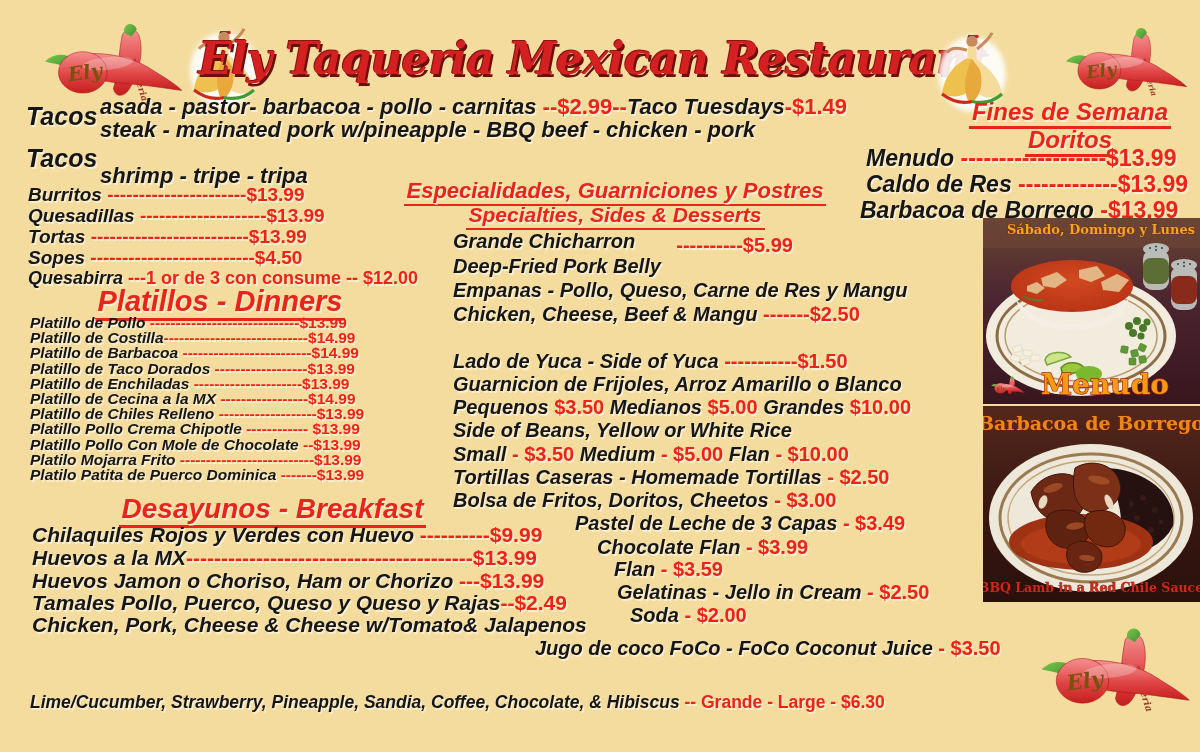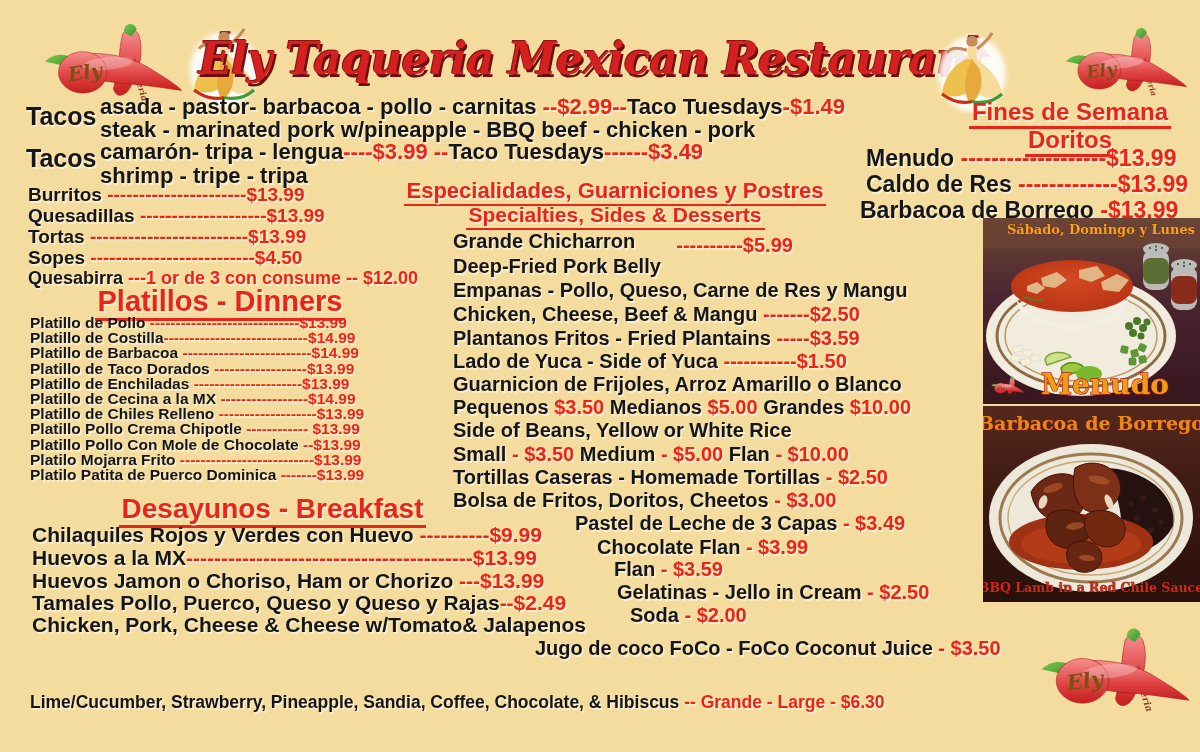--- a/index.html
+++ b/index.html
@@ -4,25 +4,25 @@
 <style>
   html,body{margin:0;padding:0;}
   .poster{
     position:relative; width:1200px; height:752px; overflow:hidden;
     background:#F3DC9E;
     font-family:"Liberation Sans","DejaVu Sans",sans-serif;
     font-weight:bold;
   }
   .ln{position:absolute; white-space:nowrap; font-weight:bold;
       text-shadow:1.5px 1.5px 0 rgba(255,255,255,0.55);}
-  .seg-black{color:#161616;}
+  .seg-black{color:#161616;font-style:italic;}
   .seg-red{color:#EC2418;}
   .seg-red-low{color:#EC2418; position:relative; top:4px;padding-left:41px;}
   .heading{position:absolute; text-align:center; color:#E8251B;
-      text-shadow:1.5px 1.5px 0 rgba(255,255,255,0.5);}
+      text-shadow:1.5px 1.5px 0 rgba(255,255,255,0.5);font-style:italic;}
   .uline{display:inline-block; border-bottom:3px solid #E8251B; padding:0 3px 1px 3px; line-height:1.08;}
   .title{
     position:absolute; left:245px; top:18px; width:695px; height:80px;
     display:flex; align-items:center; justify-content:center;
     font-family:"DejaVu Serif",serif; font-style:italic; font-weight:bold;
     font-size:44px; letter-spacing:-1px; color:#D42020; white-space:nowrap;
     text-shadow:2px 3px 0 #6d0f0f, -1px -1px 0 #8a1515;
   }
   svg{display:block;}
   .abs{position:absolute;}
@@ -87,21 +87,20 @@
       <use href="#dancerIcon"></use>
     </svg>
   <svg class="abs" style="left:1058px;top:20px" width="135" height="92" viewBox="0 0 170 100">
       <use href="#chiliPair"></use>
     </svg>
 
   <div class="ln seg-black" style="left:26px;top:102px;font-size:25px">Tacos</div>
   <div class="ln" style="left:100px;top:94px;font-size:22px"><span class="seg-black">asada - pastor- barbacoa - pollo - carnitas </span><span class="seg-red">--$2.99--</span><span class="seg-black">Taco Tuesdays</span><span class="seg-red">-$1.49</span></div>
   <div class="ln" style="left:100px;top:117px;font-size:22px"><span class="seg-black">steak - marinated pork w/pineapple - BBQ beef - chicken - pork</span></div>
   <div class="ln seg-black" style="left:26px;top:144px;font-size:25px">Tacos</div>
-  <div class="ln" style="left:100px;top:139px;font-size:22px"><span class="seg-black">camarón- tripa - lengua</span><span class="seg-red">----$3.99 --</span><span class="seg-black">Taco Tuesdays</span><span class="seg-red">------$3.49</span></div>
   <div class="ln" style="left:100px;top:163px;font-size:22px"><span class="seg-black">shrimp - tripe - tripa</span></div>
 
   <div class="ln" style="left:28px;top:184px;font-size:19px"><span class="seg-black">Burritos </span><span class="seg-red">----------------------$13.99</span></div>
   <div class="ln" style="left:28px;top:205px;font-size:19px"><span class="seg-black">Quesadillas </span><span class="seg-red">--------------------$13.99</span></div>
   <div class="ln" style="left:28px;top:226px;font-size:19px"><span class="seg-black">Tortas </span><span class="seg-red">-------------------------$13.99</span></div>
   <div class="ln" style="left:28px;top:247px;font-size:19px"><span class="seg-black">Sopes </span><span class="seg-red">--------------------------$4.50</span></div>
   <div class="ln" style="left:28px;top:268px;font-size:18px"><span class="seg-black">Quesabirra </span><span class="seg-red">---1 or de 3 con consume -- $12.00</span></div>
 
   <div class="heading" style="left:0;top:285px;width:440px;font-size:29px">
     <span class="uline">Platillos - Dinners</span>
@@ -132,21 +131,20 @@
   <div class="heading" style="left:400px;top:178px;width:430px;font-size:22px">
     <span class="uline" style="border-bottom-width:2.5px">Especialidades, Guarniciones y Postres</span>
   </div>
   <div class="heading" style="left:400px;top:203px;width:430px;font-size:21px">
     <span class="uline" style="border-bottom-width:2.5px">Specialties, Sides &amp; Desserts</span>
   </div>
   <div class="ln" style="left:453px;top:230px;font-size:20px"><span class="seg-black">Grande Chicharron</span><span class="seg-red-low">----------$5.99</span></div>
   <div class="ln" style="left:453px;top:255px;font-size:20px"><span class="seg-black">Deep-Fried Pork Belly</span></div>
   <div class="ln" style="left:453px;top:279px;font-size:20px"><span class="seg-black">Empanas - Pollo, Queso, Carne de Res y Mangu</span></div>
   <div class="ln" style="left:453px;top:303px;font-size:20px"><span class="seg-black">Chicken, Cheese, Beef &amp; Mangu </span><span class="seg-red">-------$2.50</span></div>
-  <div class="ln" style="left:453px;top:327px;font-size:20px"><span class="seg-black">Plantanos Fritos - Fried Plantains </span><span class="seg-red">-----$3.59</span></div>
   <div class="ln" style="left:453px;top:350px;font-size:20px"><span class="seg-black">Lado de Yuca - Side of Yuca </span><span class="seg-red">-----------$1.50</span></div>
   <div class="ln" style="left:453px;top:373px;font-size:20px"><span class="seg-black">Guarnicion de Frijoles, Arroz Amarillo o Blanco</span></div>
   <div class="ln" style="left:453px;top:396px;font-size:20px"><span class="seg-black">Pequenos </span><span class="seg-red">$3.50 </span><span class="seg-black">Medianos </span><span class="seg-red">$5.00 </span><span class="seg-black">Grandes </span><span class="seg-red">$10.00</span></div>
   <div class="ln" style="left:453px;top:419px;font-size:20px"><span class="seg-black">Side of Beans, Yellow or White Rice</span></div>
   <div class="ln" style="left:453px;top:443px;font-size:20px"><span class="seg-black">Small </span><span class="seg-red">- $3.50 </span><span class="seg-black">Medium </span><span class="seg-red">- $5.00 </span><span class="seg-black">Flan </span><span class="seg-red">- $10.00</span></div>
   <div class="ln" style="left:453px;top:466px;font-size:20px"><span class="seg-black">Tortillas Caseras - Homemade Tortillas </span><span class="seg-red">- $2.50</span></div>
   <div class="ln" style="left:453px;top:489px;font-size:20px"><span class="seg-black">Bolsa de Fritos, Doritos, Cheetos </span><span class="seg-red">- $3.00</span></div>
   <div class="ln" style="left:575px;top:512px;font-size:20px"><span class="seg-black">Pastel de Leche de 3 Capas </span><span class="seg-red">- $3.49</span></div>
   <div class="ln" style="left:597px;top:536px;font-size:20px"><span class="seg-black">Chocolate Flan </span><span class="seg-red">- $3.99</span></div>
   <div class="ln" style="left:614px;top:558px;font-size:20px"><span class="seg-black">Flan </span><span class="seg-red">- $3.59</span></div>

